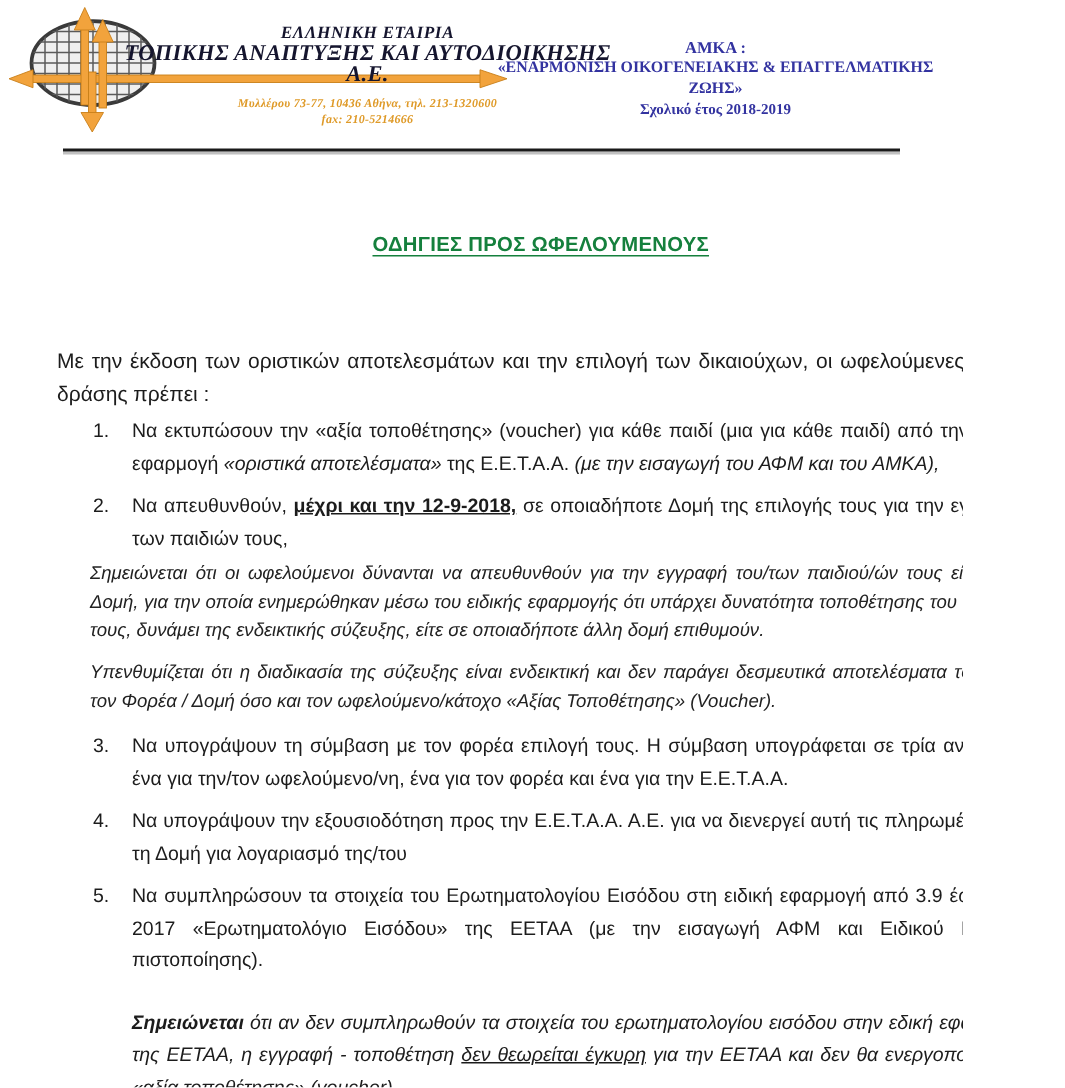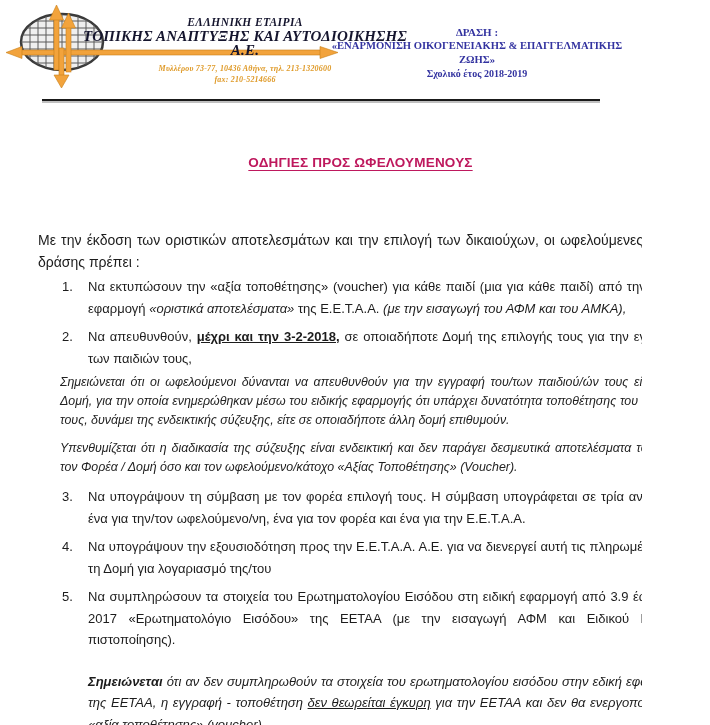--- a/index.html
+++ b/index.html
@@ -31,21 +31,21 @@
   .action-title { font-size:10.6px; line-height:14px; }
   .action-year  { font-size:10px; line-height:14px; }
   .divider {
     position:absolute; left:42px; right:42px; top:99px; height:2px;
     background:#1a1a1a; box-shadow:0 2px 0 rgba(140,140,140,0.55);
   }
 
   
   .content { position:absolute; left:38px; top:155px; width:645px; }
   .doc-title {
-    text-align:center; font-weight:bold; font-size:13.5px; color:#be185d;
+    text-align:center; font-weight:bold; font-size:13.5px; color:#15803d;
     text-decoration:underline; text-underline-offset:3px; letter-spacing:0.2px;
   }
   .intro { margin-top:60px; font-size:14px; line-height:21.5px; text-align:justify; }
   .list { margin-top:3px; list-style:none; }
   .list-item { display:flex; }
   .li-1 { margin-top:0; }
   .num { flex:0 0 50px; padding-left:24px; font-size:13px; line-height:21.5px; }
   .item-text { flex:1; font-size:13px; line-height:21.5px; text-align:justify; }
   .mb { margin-bottom:7px; }
   .note {
@@ -117,21 +117,21 @@
     <div class="org-block">
       <div class="org-line1">ΕΛΛΗΝΙΚΗ ΕΤΑΙΡΙΑ</div>
       <div class="org-line2">ΤΟΠΙΚΗΣ ΑΝΑΠΤΥΞΗΣ ΚΑΙ ΑΥΤΟΔΙΟΙΚΗΣΗΣ Α.Ε.</div>
       <div class="org-address">
         <div>Μυλλέρου 73-77, 10436 Αθήνα, τηλ. 213-1320600</div>
         <div>fax: 210-5214666</div>
       </div>
     </div>
 
     <div class="action-block">
-      <div class="action-label">ΔΡΑΣΗ :</div>
+      <div class="action-label">ΑΜΚΑ :</div>
       <div class="action-title">«ΕΝΑΡΜΟΝΙΣΗ ΟΙΚΟΓΕΝΕΙΑΚΗΣ &amp;  ΕΠΑΓΓΕΛΜΑΤΙΚΗΣ ΖΩΗΣ»</div>
       <div class="action-year">Σχολικό έτος 2018-2019</div>
     </div>
 
     <div class="divider"></div>
   </div>
 
   <div class="content">
 
     <div class="doc-title">ΟΔΗΓΙΕΣ ΠΡΟΣ ΩΦΕΛΟΥΜΕΝΟΥΣ</div>
@@ -140,21 +140,21 @@
 
     <ol class="list">
 
       <li class="list-item li-1 mb">
         <span class="num">1.</span>
         <span class="item-text"><span>Να εκτυπώσουν την «αξία τοποθέτησης» (voucher) για κάθε παιδί (μια για κάθε παιδί) από την ειδική εφαρμογή </span><span class="it">«οριστικά αποτελέσματα»</span><span> της Ε.Ε.Τ.Α.Α.  </span><span class="it">(με την εισαγωγή του ΑΦΜ και του ΑΜΚΑ),</span></span>
       </li>
 
       <li class="list-item">
         <span class="num">2.</span>
-        <span class="item-text"><span>Να απευθυνθούν, </span><span class="bu">μέχρι και την 3-2-2018,</span><span> σε οποιαδήποτε Δομή της επιλογής τους για την εγγραφή των παιδιών τους,</span></span>
+        <span class="item-text"><span>Να απευθυνθούν, </span><span class="bu">μέχρι και την 12-9-2018,</span><span> σε οποιαδήποτε Δομή της επιλογής τους για την εγγραφή των παιδιών τους,</span></span>
       </li>
 
       <p class="note note-1">Σημειώνεται ότι οι ωφελούμενοι δύνανται να απευθυνθούν για την εγγραφή του/των παιδιού/ών τους είτε στην Δομή, για την οποία ενημερώθηκαν μέσω του ειδικής εφαρμογής ότι υπάρχει δυνατότητα τοποθέτησης του παιδιού τους, δυνάμει της ενδεικτικής σύζευξης, είτε σε οποιαδήποτε άλλη δομή επιθυμούν.</p>
 
       <p class="note note-2">Υπενθυμίζεται ότι η διαδικασία της σύζευξης είναι ενδεικτική και δεν παράγει δεσμευτικά αποτελέσματα τόσο για τον Φορέα / Δομή όσο και τον ωφελούμενο/κάτοχο «Αξίας Τοποθέτησης» (Voucher).</p>
 
       <li class="list-item mb">
         <span class="num">3.</span>
         <span class="item-text">Να υπογράψουν τη σύμβαση με τον φορέα επιλογή τους. Η σύμβαση υπογράφεται σε τρία αντίτυπα, ένα για την/τον ωφελούμενο/νη,  ένα για τον φορέα και ένα για την Ε.Ε.Τ.Α.Α.</span>
       </li>

